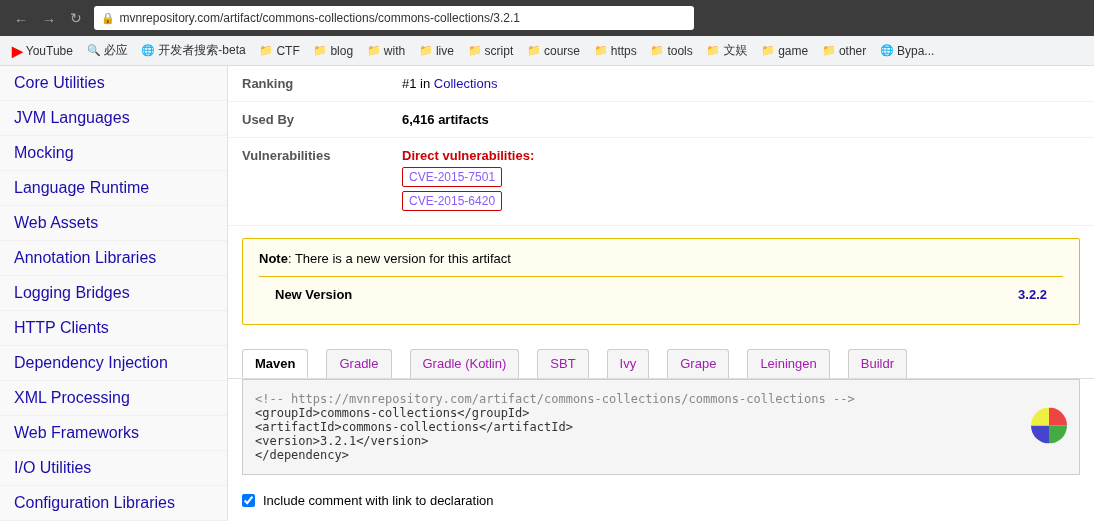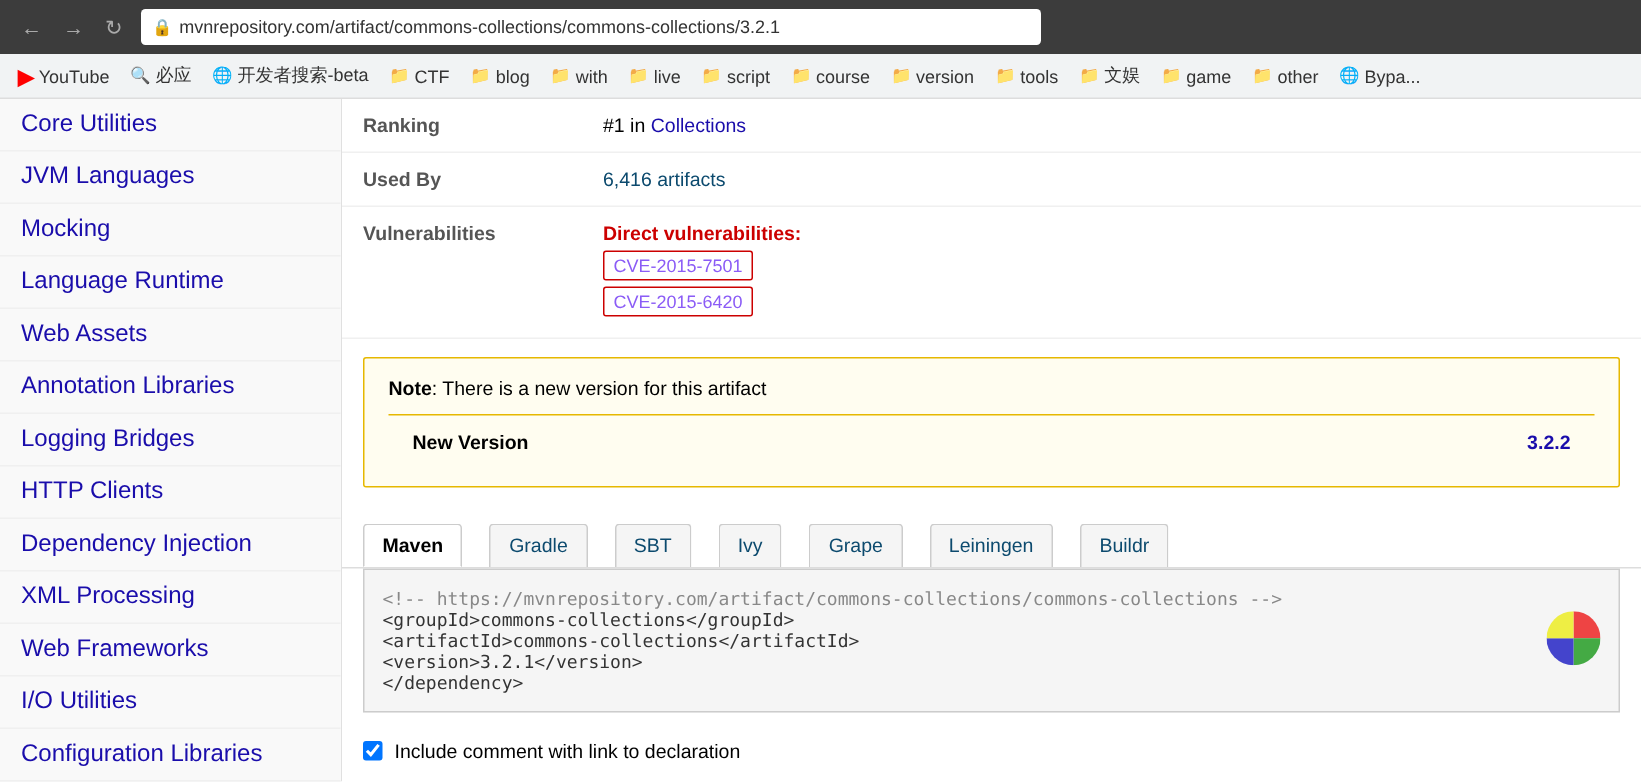--- a/index.html
+++ b/index.html
@@ -87,21 +87,21 @@
       vertical-align: top;
       border-bottom: 1px solid #f0f0f0;
     }
     .info-table .label-cell {
       width: 160px;
       font-weight: bold;
       color: #555;
       white-space: nowrap;
     }
     .link-blue { color: #1a0dab; text-decoration: none; }
-    .link-red { color: #0c4a6e; text-decoration: none; font-weight: normal; }
+    .link-red { color: #000000; text-decoration: none; font-weight: bold; }
     .vuln-label { color: #c00; font-weight: bold; margin-bottom: 4px; }
     .cve-btn {
       display: inline-block; border: 1px solid #c00; color: #8b5cf6;
       padding: 2px 6px; border-radius: 2px; font-size: 12px;
       cursor: pointer; text-decoration: none; margin-bottom: 4px;
     }
 
     
     .note-box {
       border: 1px solid #e6b800;
@@ -127,21 +127,21 @@
     .tabs {
       display: flex; gap: 16px;
     }
     .tab {
       padding: 6px 12px;
       border: 1px solid #ccc;
       border-bottom: none;
       background: #f5f5f5;
       cursor: pointer;
       font-size: 13px;
-      color: #0c4a6e;
+      color: #a21caf;
       margin-right: 2px;
       border-radius: 3px 3px 0 0;
     }
     .tab.active {
       background: #fff;
       border-bottom: 1px solid #fff;
       font-weight: bold;
       color: #000;
       position: relative;
       z-index: 1;
@@ -227,21 +227,21 @@
   <div class="bookmark-item">
     <span class="bm-icon">📁</span>
     <span>script</span>
   </div>
   <div class="bookmark-item">
     <span class="bm-icon">📁</span>
     <span>course</span>
   </div>
   <div class="bookmark-item">
     <span class="bm-icon">📁</span>
-    <span>version</span>
+    <span>https</span>
   </div>
   <div class="bookmark-item">
     <span class="bm-icon">📁</span>
     <span>tools</span>
   </div>
   <div class="bookmark-item">
     <span class="bm-icon">📁</span>
     <span>文娱</span>
   </div>
   <div class="bookmark-item">
@@ -347,20 +347,21 @@
       <div class="new-version-row">
         <span class="new-version-label">New Version</span>
         <a class="version-value link-blue" href="#">3.2.2</a>
       </div>
     </div>
 
     <div class="tabs-container">
       <div class="tabs">
         <div class="tab active">Maven</div>
         <div class="tab">Gradle</div>
+        <div class="tab">Gradle (Kotlin)</div>
         <div class="tab">SBT</div>
         <div class="tab">Ivy</div>
         <div class="tab">Grape</div>
         <div class="tab">Leiningen</div>
         <div class="tab">Buildr</div>
       </div>
     </div>
 
     <div class="code-area">
       <div>

